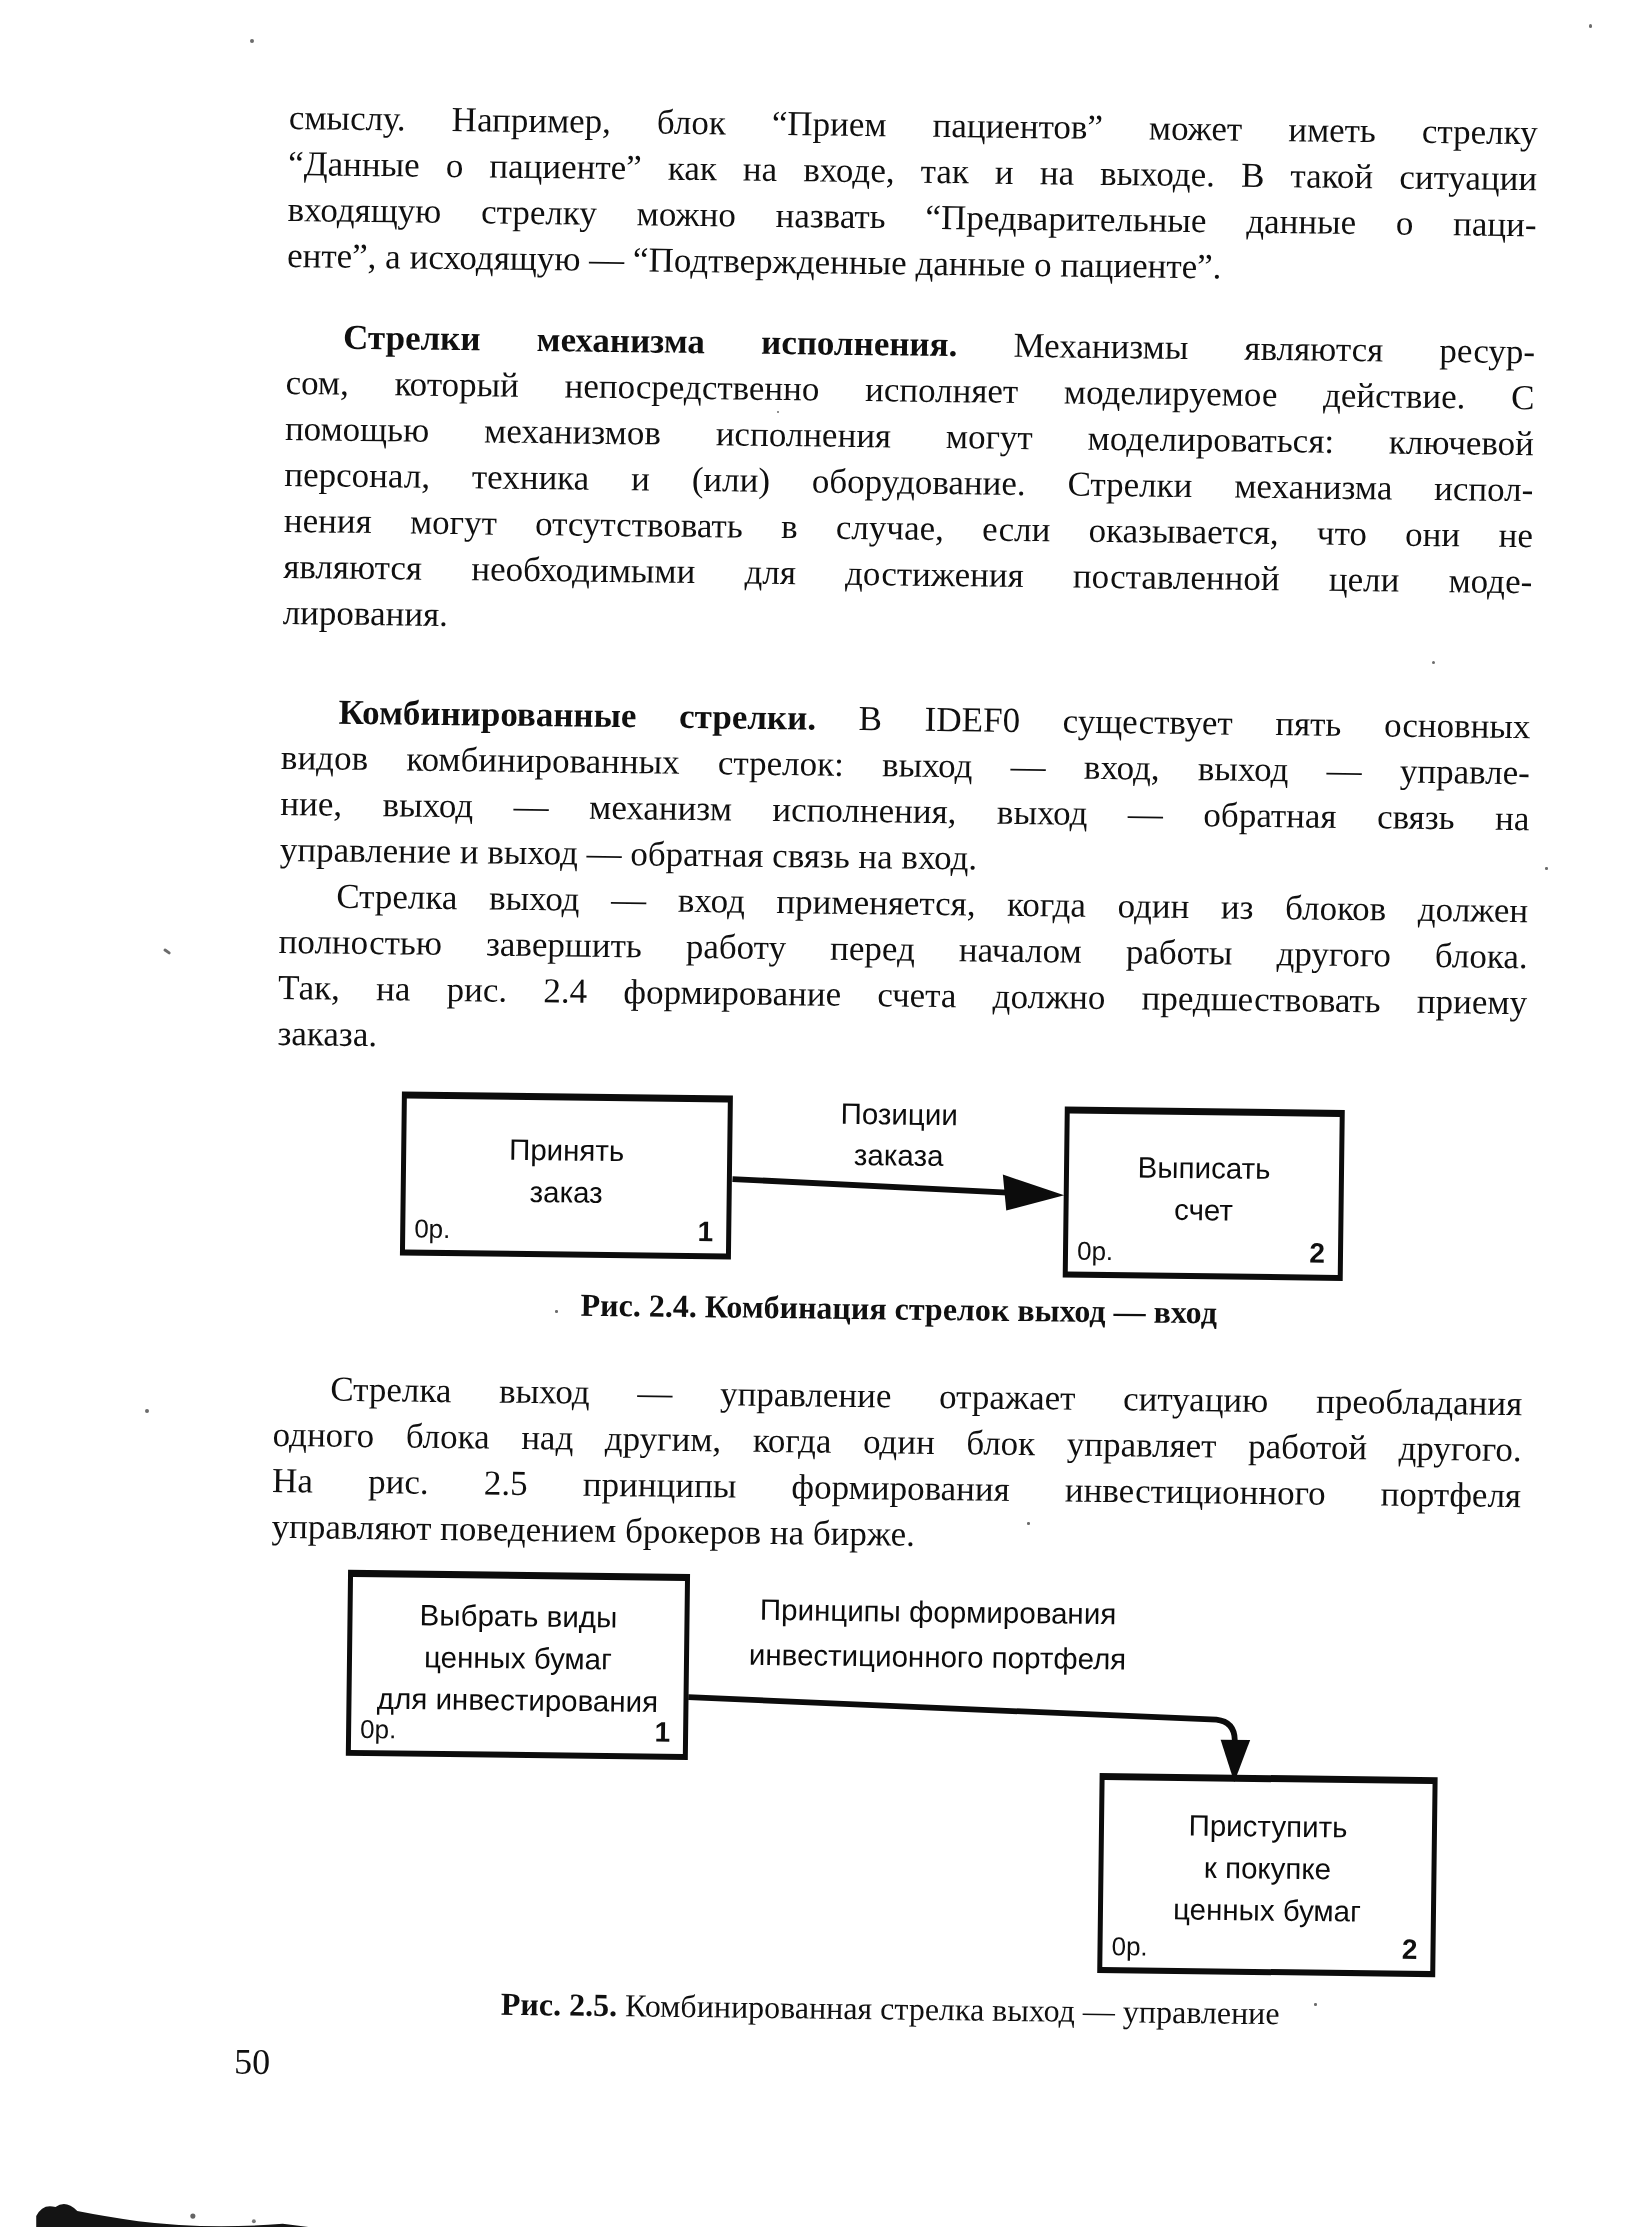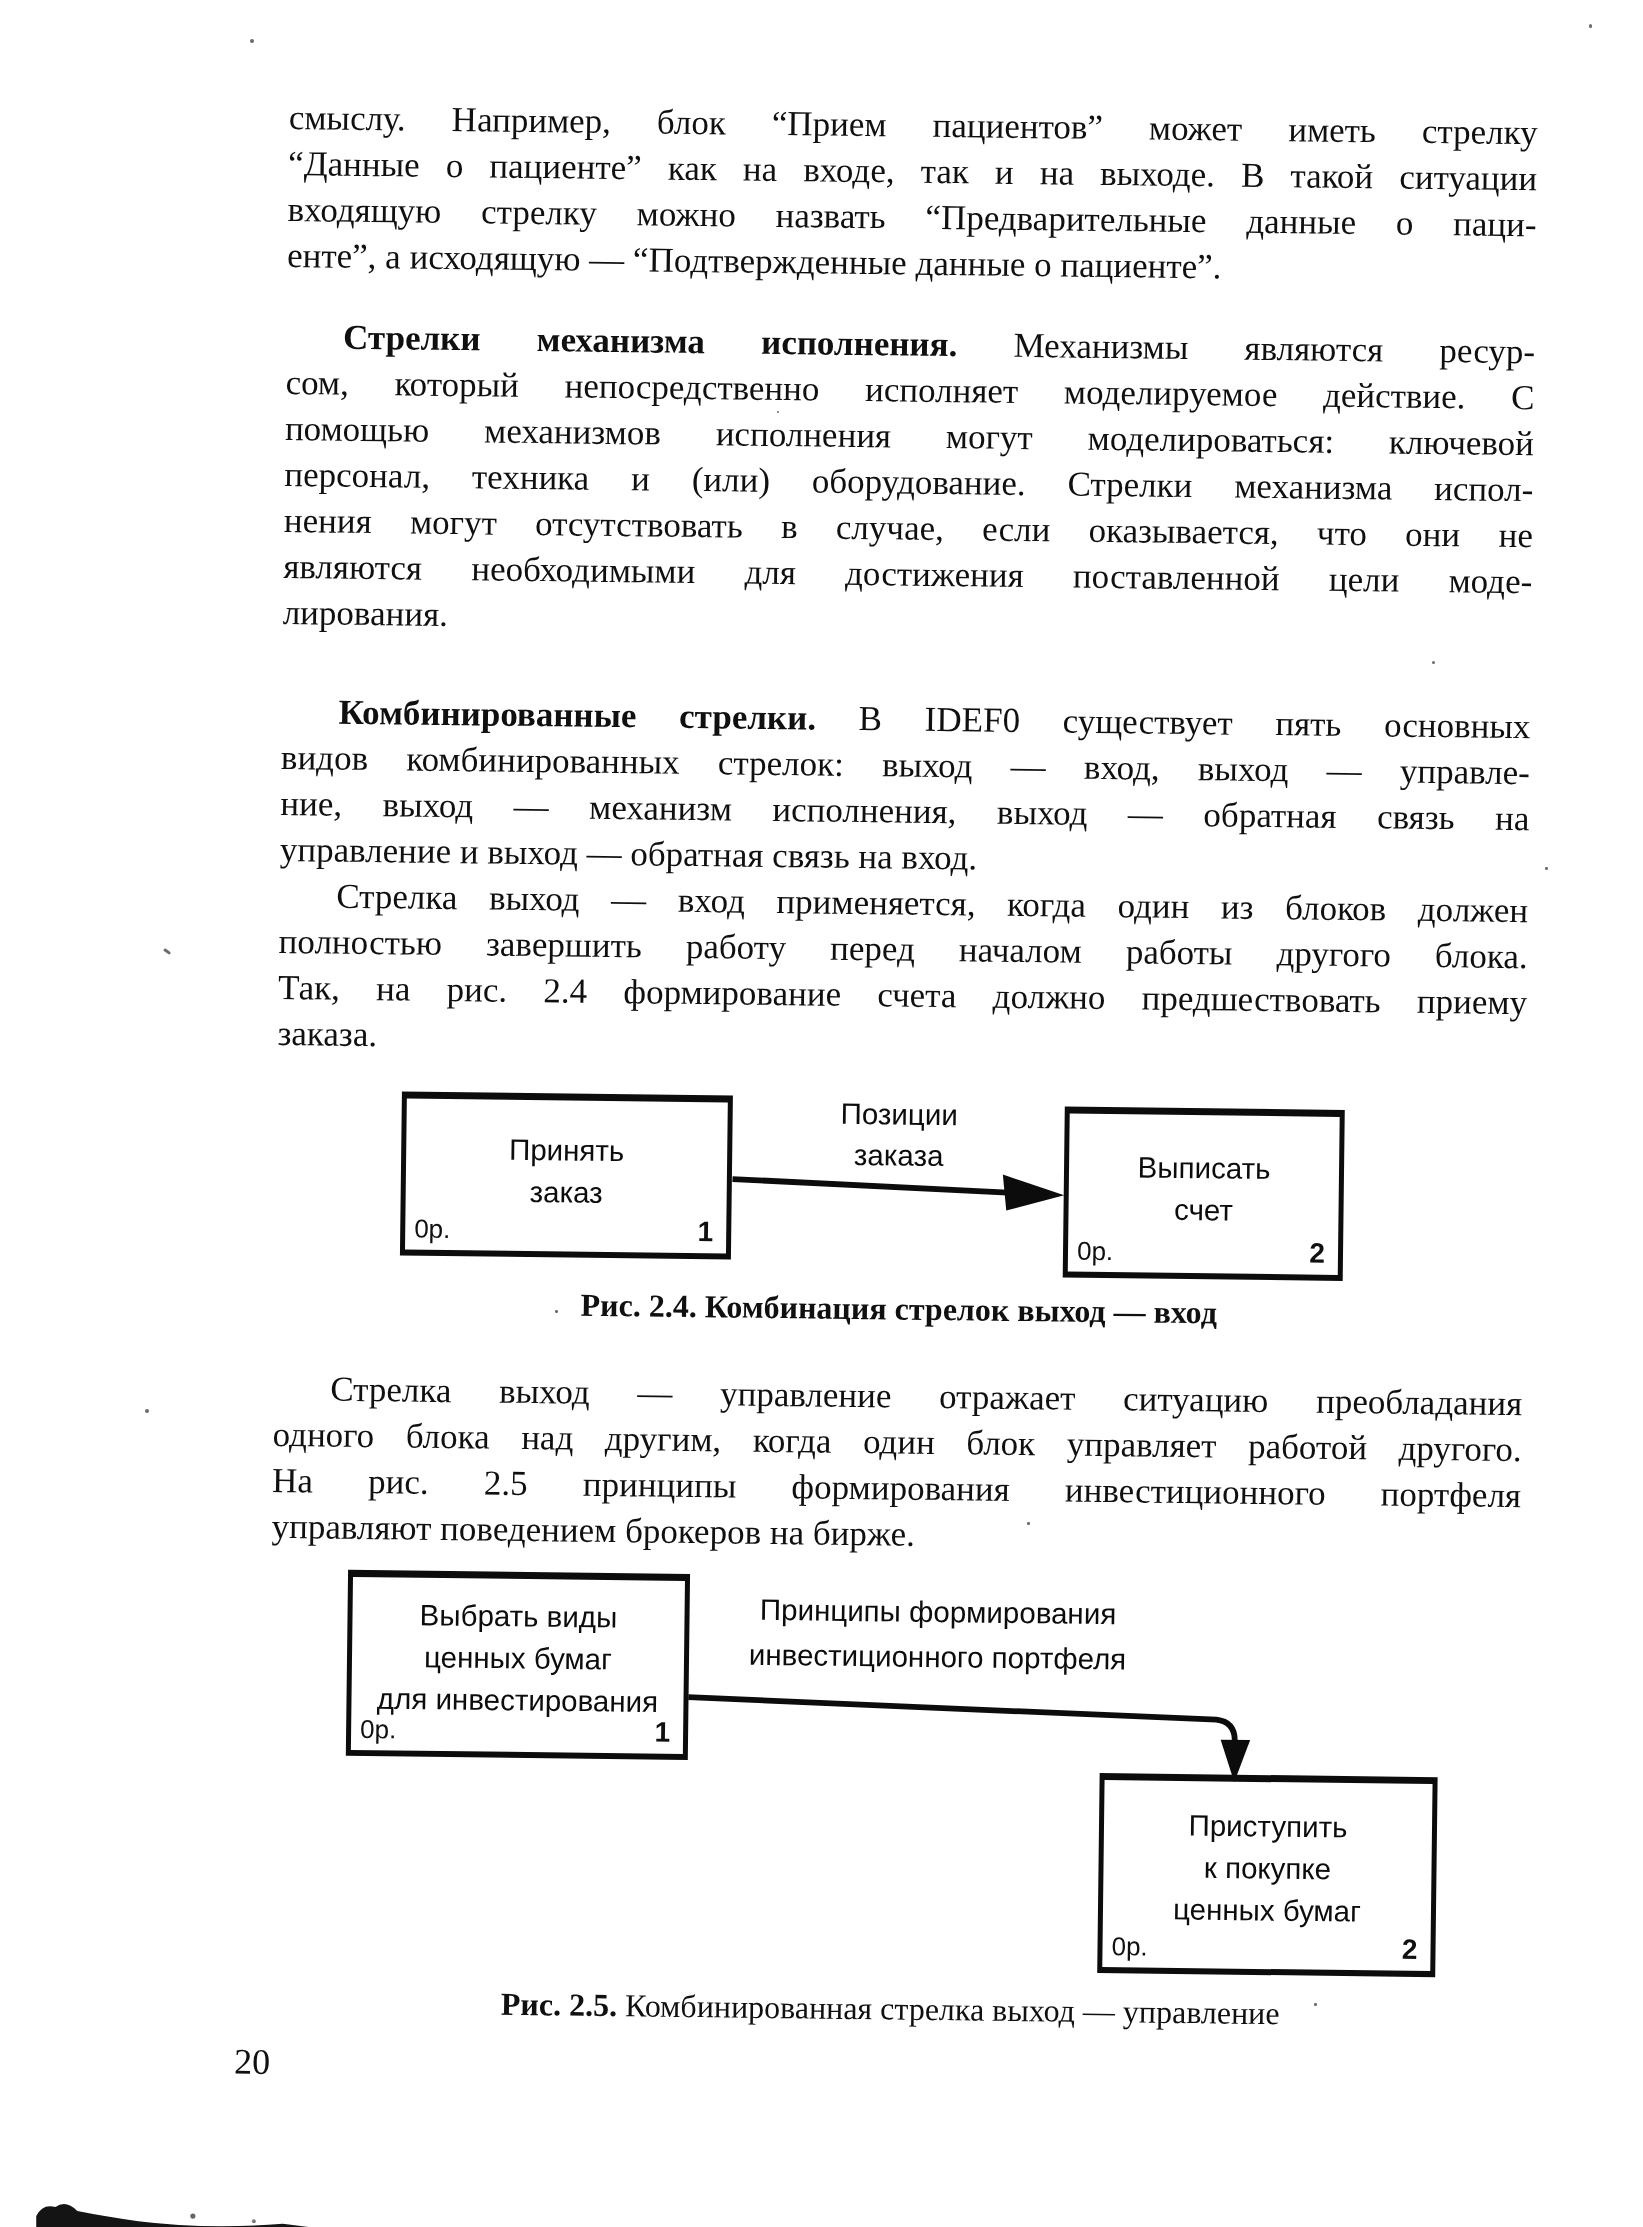--- a/index.html
+++ b/index.html
@@ -140,21 +140,21 @@
         <div>ценных бумаг</div>
       </div>
       <div class="cost">0р.</div>
       <div class="num">2</div>
     </div>
 
     <div class="caption" id="caption25">
       <span class="cap-prefix">Рис. 2.5.</span><span> Комбинированная стрелка выход — управление</span>
     </div>
 
-    <div id="page-number">20</div>
+    <div id="page-number">50</div>
 
     <svg class="overlay" width="1644" height="2227" viewBox="0 0 2560 3469">
       <g stroke="#0c0c0c" stroke-width="9" fill="none" stroke-linejoin="round">
         <path d="M1161 1828 L1590 1844"></path>
         <path d="M1102 2636 L1925 2661 Q1953 2664 1954 2692 L1954 2700"></path>
       </g>
       <g fill="#0c0c0c" stroke="none">
         <polygon points="1678,1847 1582,1816 1588,1872"></polygon>
         <polygon points="1954,2758 1932,2692 1978,2692"></polygon>
       </g>

